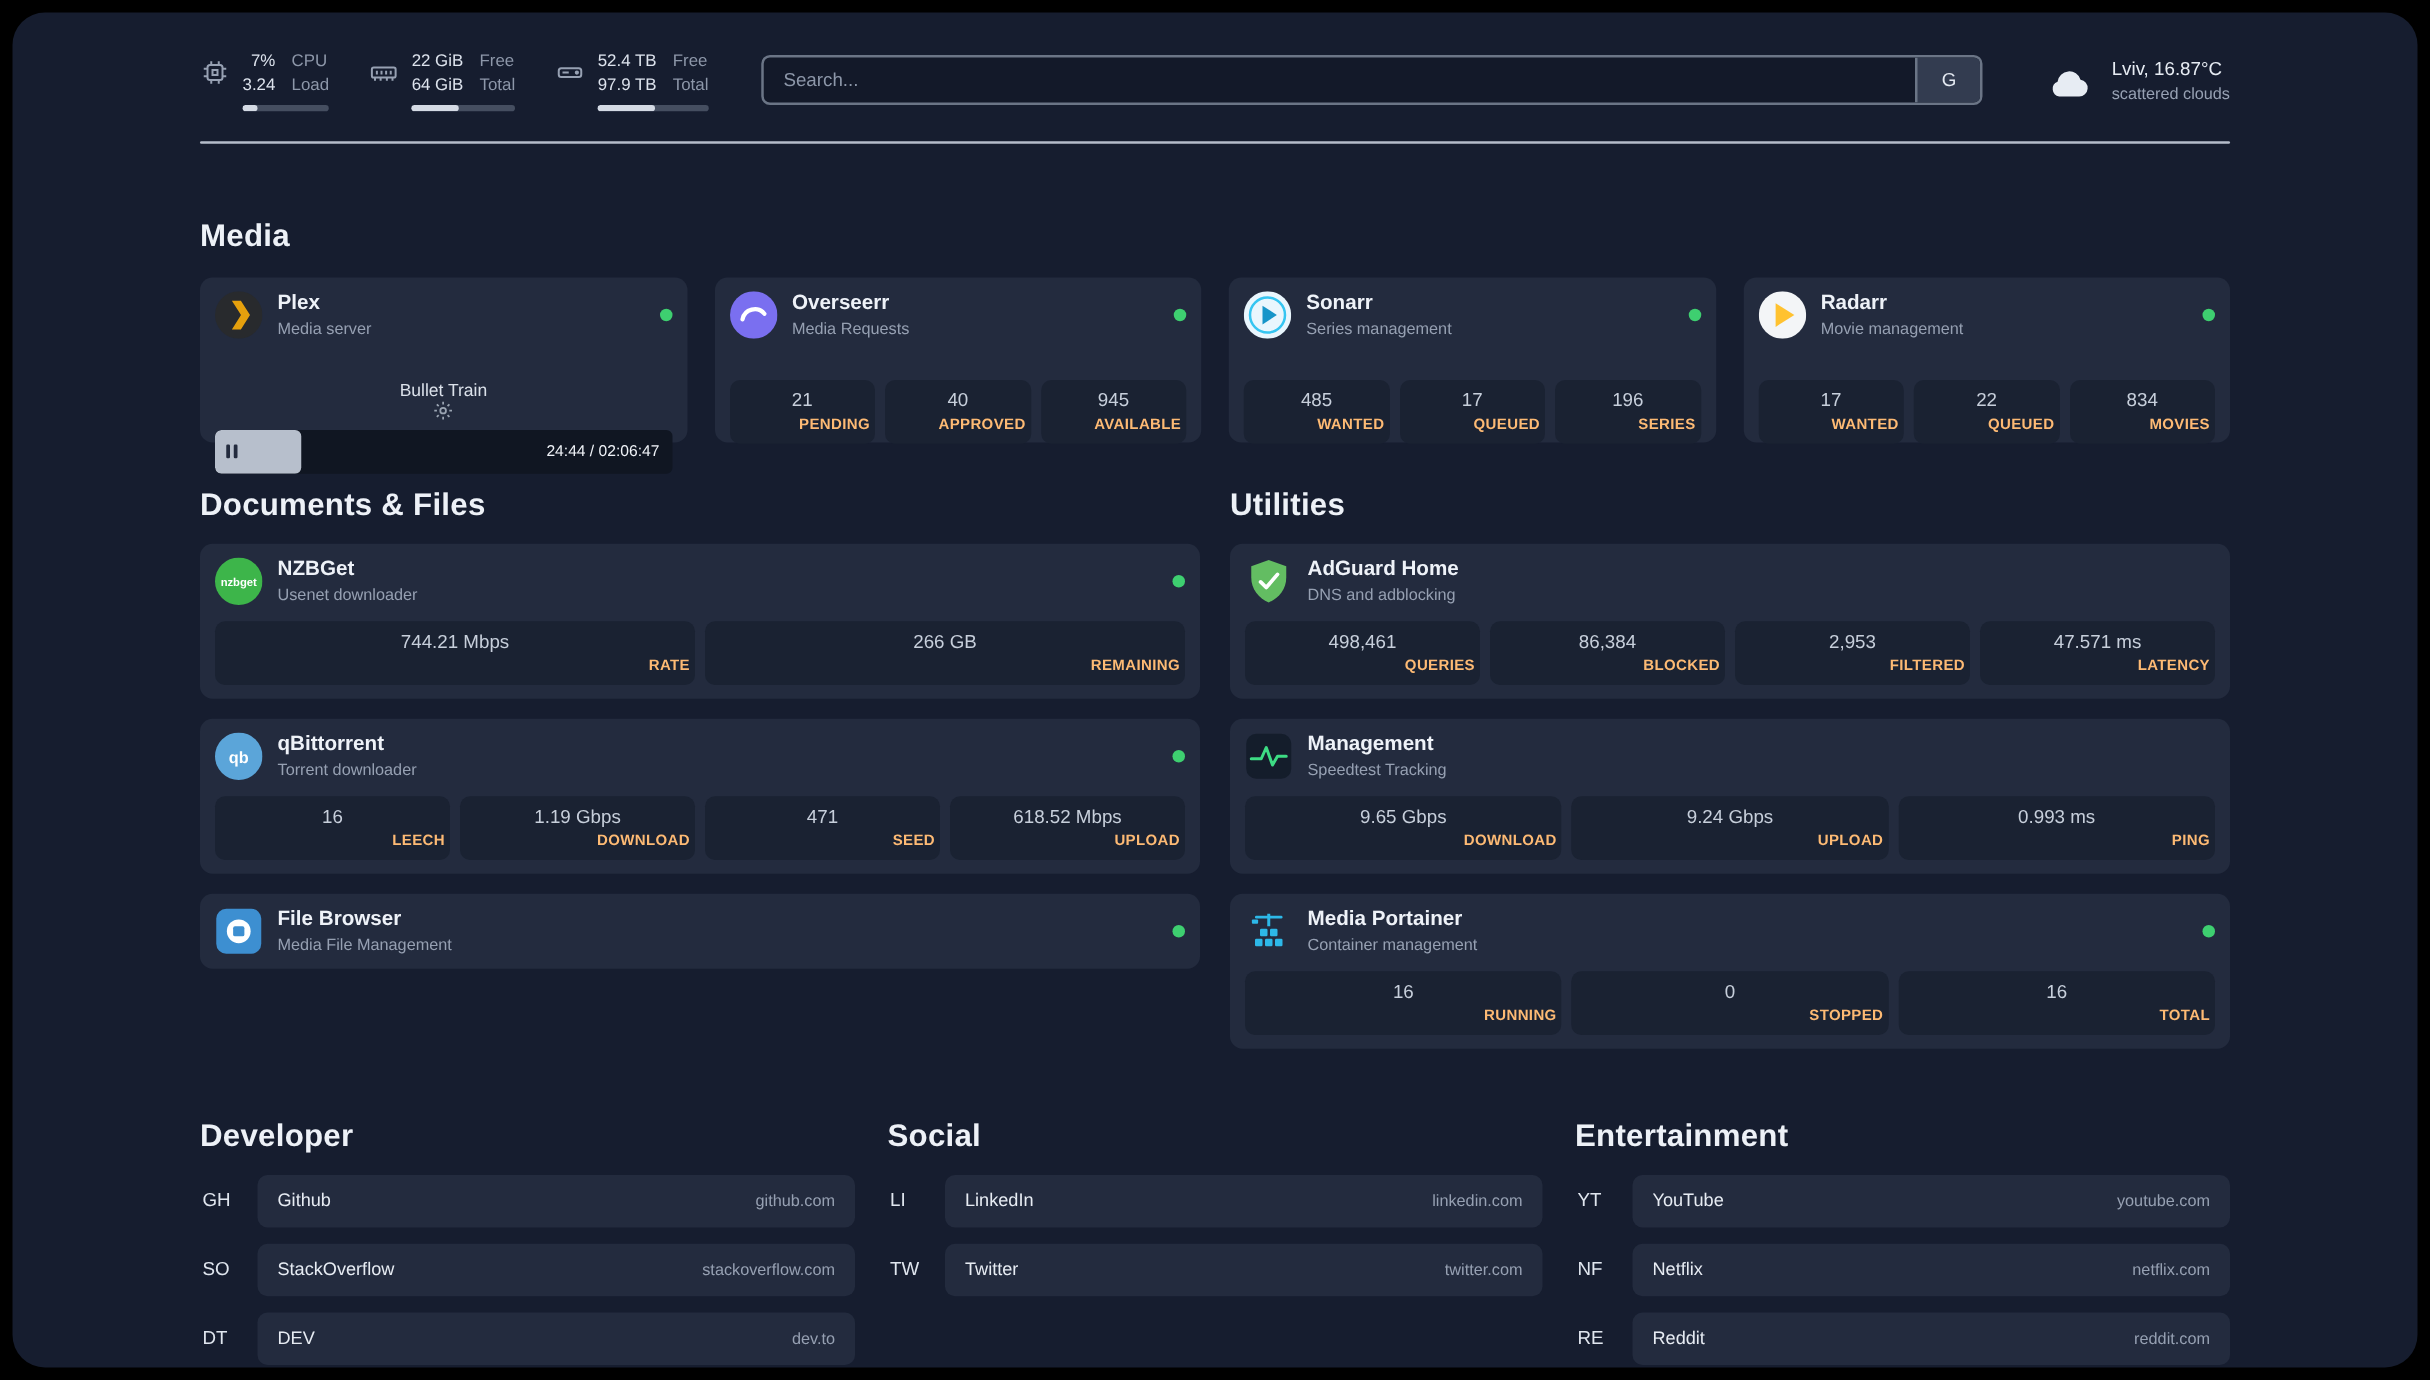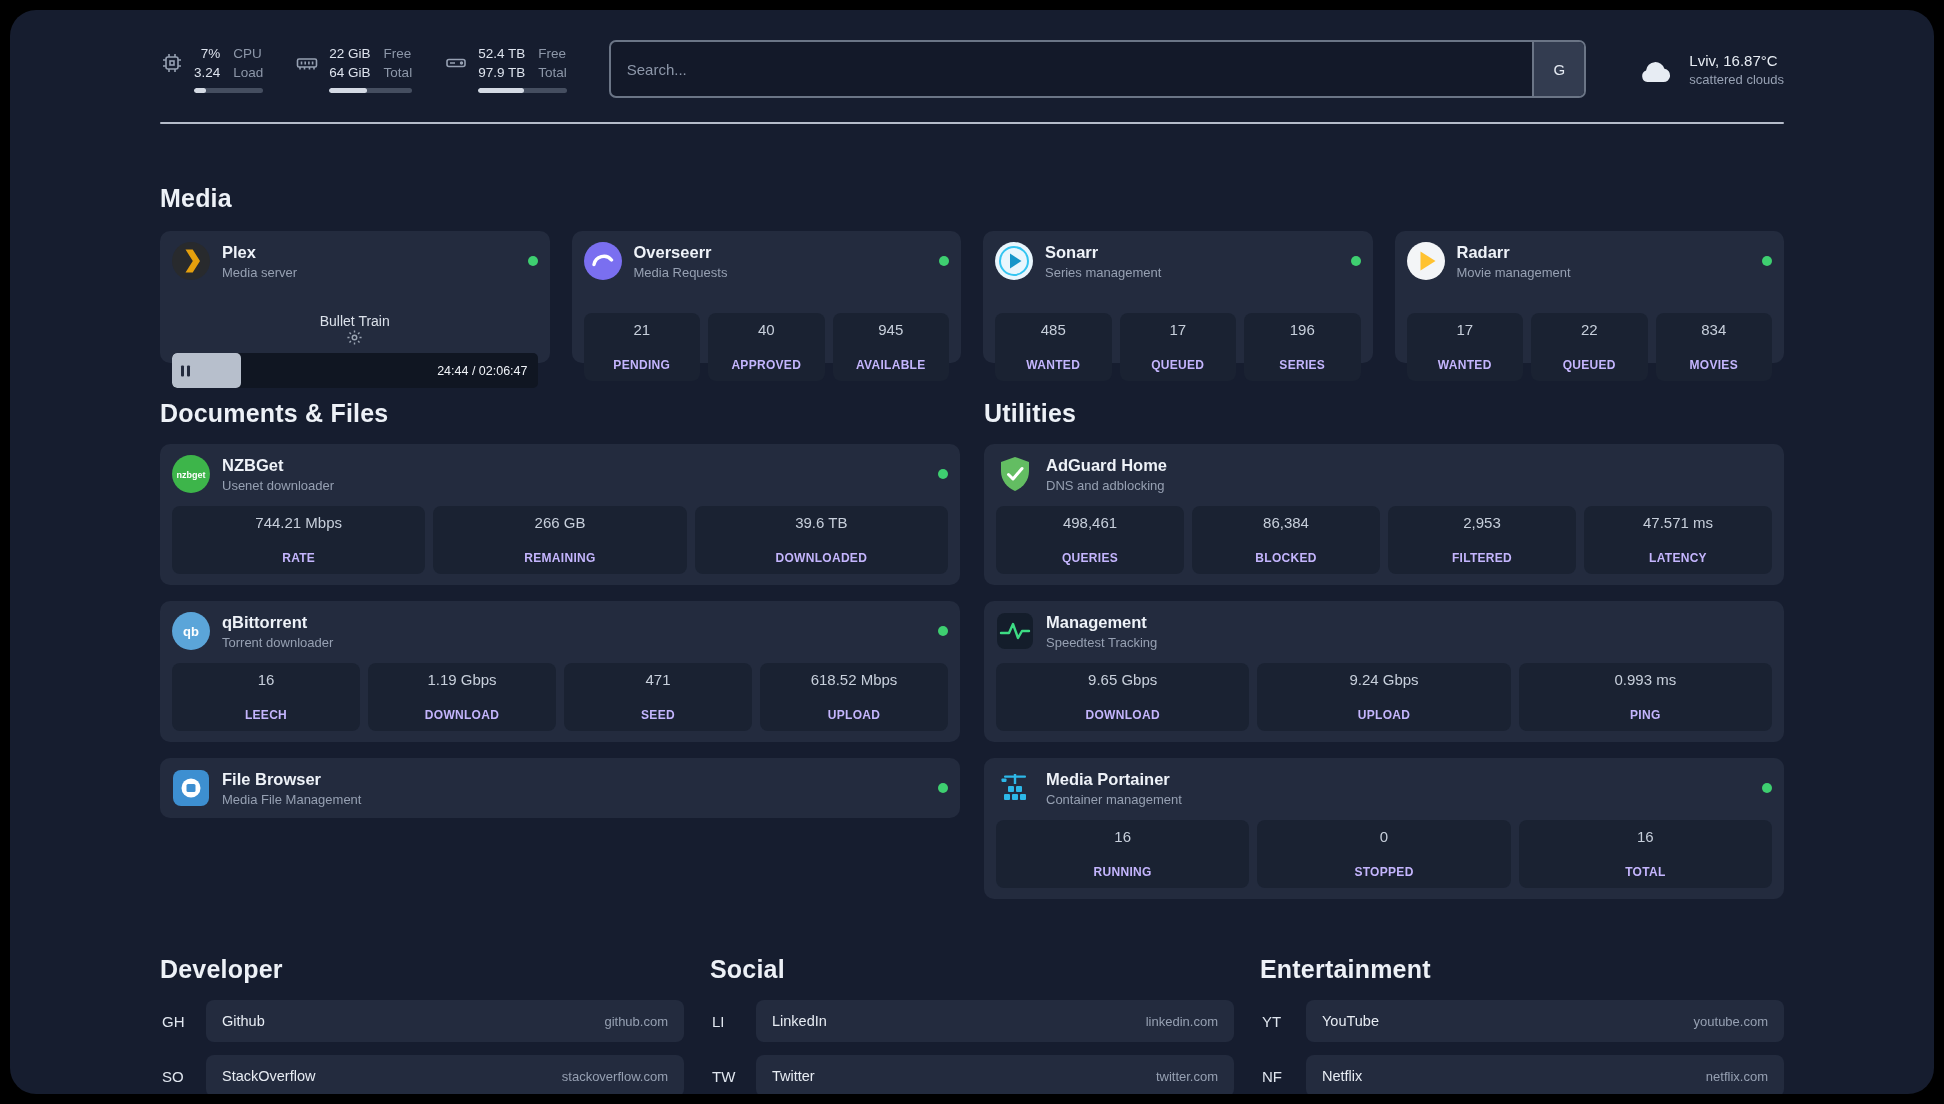--- a/index.html
+++ b/index.html
@@ -22,21 +22,21 @@
   .sys-ico { width:24px; height:24px; color:#97a1b3; margin-top:6px; flex:none; }
   .sys-ico svg { width:100%; height:100%; display:block; }
   .sys-block { display:flex; flex-direction:column; }
   .sys-rows { display:flex; gap:13px; font-size:13.5px; line-height:1.4; }
   .sys-vals { text-align:right; color:#dde3ed; }
   .sys-labels { color:#8d97a9; }
   .sys-bar { height:5px; background:#454e60; border-radius:3px; margin-top:6px; overflow:hidden; }
   .sys-bar-fill { display:block; height:100%; background:#d4dae4; border-radius:3px; width:0; }
 
   .searchbox {
-    flex:1; margin:0 48px 0 42px; height:58px;
+    flex:1; margin:0 48px 0 42px; height:40px;
     border:2px solid #6b7586; border-radius:7px;
     display:flex; align-items:center; background:rgba(10,14,24,.25); overflow:hidden;
   }
   .searchbox input {
     flex:1; height:100%; background:transparent; border:0; outline:none;
     color:#e5eaf2; font-size:15px; padding:0 16px; font-family:inherit;
   }
   .searchbox input::placeholder { color:#8d97a9; }
   .search-provider {
     width:52px; height:100%; background:#333c50; color:#e5eaf2;
@@ -63,21 +63,21 @@
   .svc-ico { width:38px; height:38px; flex:none; }
   .svc-ico svg { width:100%; height:100%; display:block; }
   .svc-name { font-size:16.5px; font-weight:600; color:#eef2f8; }
   .svc-sub { font-size:13px; color:#96a0b2; margin-top:3px; }
   .dot { width:10px; height:10px; border-radius:50%; background:#3ecf70; margin-left:auto; flex:none; }
 
   .svc-stats { margin-top:auto; display:grid; grid-auto-flow:column; grid-auto-columns:1fr; gap:8px; }
   .mid-card .svc-stats { margin-top:13px; }
   .stat { background:#1a2232; border-radius:8px; padding:8px 4px 9px; text-align:center; }
   .stat-v { font-size:15px; color:#c7cfdb; }
-  .stat-l { font-size:12px; font-weight:800; color:#c4b5fd; margin-top:20px; letter-spacing:.3px; }
+  .stat-l { font-size:12px; font-weight:800; color:#fdba74; margin-top:3px; letter-spacing:.3px;text-align:right; }
 
   .player { margin-top:auto; }
   .player-top { display:flex; align-items:center; justify-content:space-between; font-size:14px; color:#dbe1ea; padding:0 2px;flex-direction:column; }
   .gear { width:17px; height:17px; cursor:pointer; }
   .gear svg { width:100%; height:100%; display:block; }
   .player-bar { position:relative; margin-top:7px; height:35px; background:#101622; border-radius:5px; overflow:hidden; cursor:pointer; }
   .player-fill { position:absolute; left:0; top:0; bottom:0; background:#b7bfcc; border-radius:5px; width:0; }
   .pause { position:absolute; left:9px; top:50%; transform:translateY(-50%); display:flex; gap:3px; cursor:pointer; }
   .pause i { display:block; width:3px; height:11px; background:#232b3e; border-radius:1px; }
   .ptime { position:absolute; right:10px; top:50%; transform:translateY(-50%); font-size:12.5px; color:#f0f3f8; }
@@ -351,24 +351,20 @@
               <span class="dot"></span>
             </div>
             <div class="svc-stats">
               <div class="stat">
                 <div class="stat-v">744.21 Mbps</div>
                 <div class="stat-l">RATE</div>
               </div>
               <div class="stat">
                 <div class="stat-v">266 GB</div>
                 <div class="stat-l">REMAINING</div>
-              </div>
-              <div class="stat">
-                <div class="stat-v">39.6 TB</div>
-                <div class="stat-l">DOWNLOADED</div>
               </div>
             </div>
           </div>
 
           <div class="card mid-card">
             <div class="svc-head">
               <span class="svc-ico">
                 <svg viewBox="0 0 38 38">
                     <circle cx="19" cy="19" r="19" fill="#5ba5d9"></circle>
                     <text x="19" y="24" text-anchor="middle" font-size="13" font-weight="bold" fill="#fff" font-family="Liberation Sans, sans-serif">qb</text>

